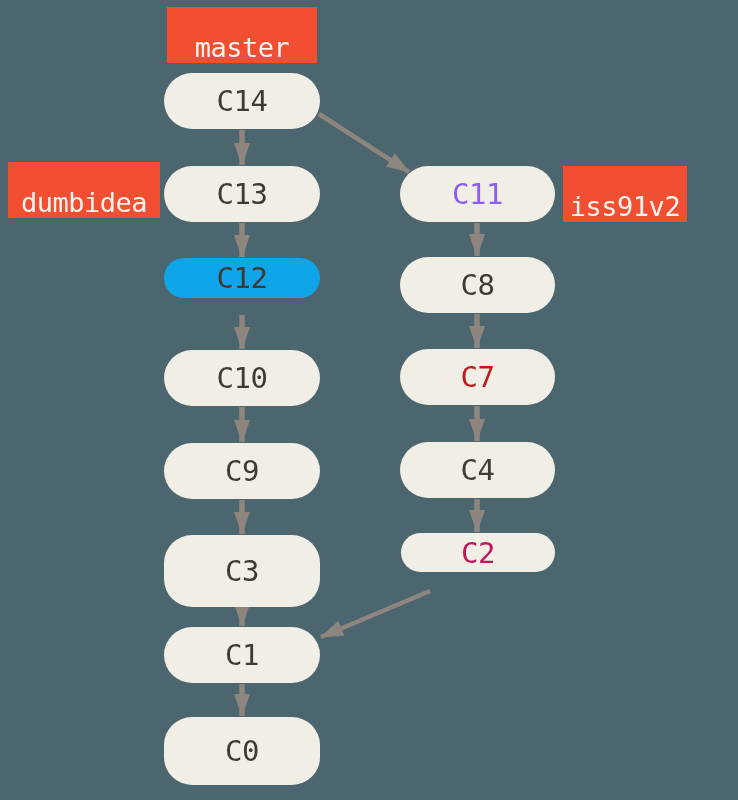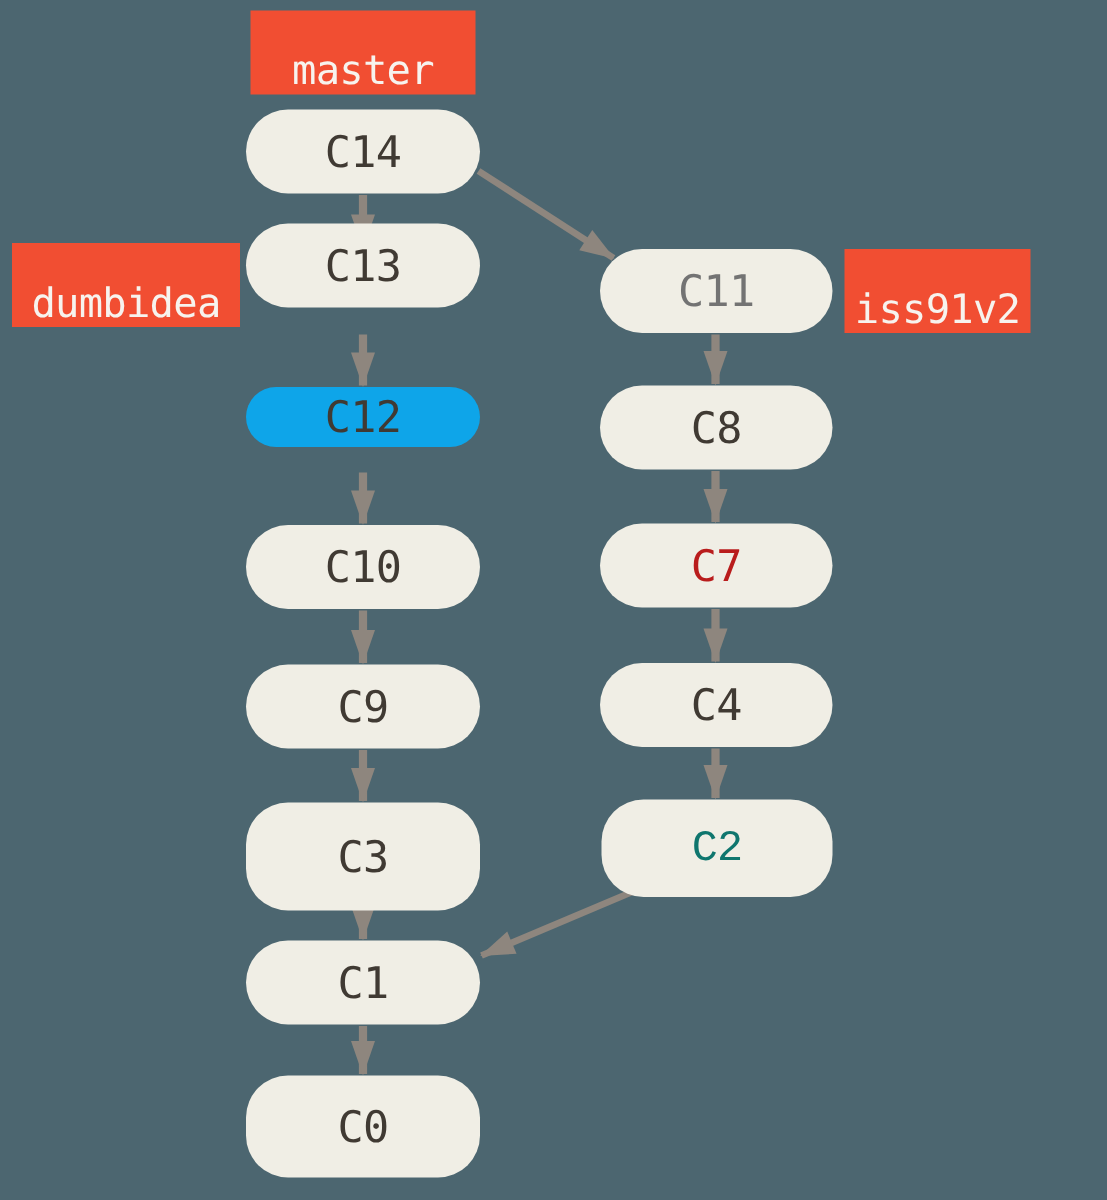--- a/index.html
+++ b/index.html
@@ -62,54 +62,54 @@
       <line x1="477" y1="223" x2="477" y2="256" stroke="#8E867E" stroke-width="5.5" marker-end="url(#arrowhead)"></line>
       <line x1="477" y1="314" x2="477" y2="348" stroke="#8E867E" stroke-width="5.5" marker-end="url(#arrowhead)"></line>
       <line x1="477" y1="406" x2="477" y2="441" stroke="#8E867E" stroke-width="5.5" marker-end="url(#arrowhead)"></line>
       <line x1="477" y1="499" x2="477" y2="532" stroke="#8E867E" stroke-width="5.5" marker-end="url(#arrowhead)"></line>
       <line x1="319" y1="114" x2="409" y2="172" stroke="#8E867E" stroke-width="4.5" marker-end="url(#arrowhead)"></line>
       <line x1="430" y1="591" x2="321" y2="637" stroke="#8E867E" stroke-width="4.5" marker-end="url(#arrowhead)"></line>
     </svg>
 <div class="commit" style="left: 164px; top: 73px; width: 156px; height: 56px; background: rgb(240, 238, 229); color: rgb(64, 58, 51);">
       <span>C14</span>
     </div>
-    <div class="commit" style="left: 164px; top: 149px; width: 156px; height: 56px; background: rgb(240, 238, 229); color: rgb(64, 58, 51);">
+    <div class="commit" style="left: 164px; top: 166px; width: 156px; height: 56px; background: rgb(240, 238, 229); color: rgb(64, 58, 51);">
       <span>C13</span>
     </div>
     <div class="commit" style="left: 164px; top: 258px; width: 156px; height: 40px; background: #0ea5e9; color: rgb(64, 58, 51);">
       <span>C12</span>
     </div>
     <div class="commit" style="left: 164px; top: 350px; width: 156px; height: 56px; background: rgb(240, 238, 229); color: rgb(64, 58, 51);">
       <span>C10</span>
     </div>
     <div class="commit" style="left: 164px; top: 443px; width: 156px; height: 56px; background: rgb(240, 238, 229); color: rgb(64, 58, 51);">
       <span>C9</span>
     </div>
     <div class="commit" style="left: 164px; top: 535px; width: 156px; height: 72px; background: rgb(240, 238, 229); color: rgb(64, 58, 51);">
       <span>C3</span>
     </div>
     <div class="commit" style="left: 164px; top: 627px; width: 156px; height: 56px; background: rgb(240, 238, 229); color: rgb(64, 58, 51);">
       <span>C1</span>
     </div>
     <div class="commit" style="left: 164px; top: 717px; width: 156px; height: 68px; background: rgb(240, 238, 229); color: rgb(64, 58, 51);">
       <span>C0</span>
     </div>
-    <div class="commit" style="left: 400px; top: 166px; width: 155px; height: 56px; background: rgb(240, 238, 229); color: #737373; text-align: center;">
+    <div class="commit" style="left: 400px; top: 166px; width: 155px; height: 56px; background: rgb(240, 238, 229); color: #8b5cf6; text-align: center;">
       <span>C11</span>
     </div>
     <div class="commit" style="left: 400px; top: 257px; width: 155px; height: 56px; background: rgb(240, 238, 229); color: rgb(64, 58, 51);">
       <span>C8</span>
     </div>
     <div class="commit" style="left: 400px; top: 349px; width: 155px; height: 56px; background: rgb(240, 238, 229); color: #b91c1c;">
       <span>C7</span>
     </div>
     <div class="commit" style="left: 400px; top: 442px; width: 155px; height: 56px; background: rgb(240, 238, 229); color: rgb(64, 58, 51);">
       <span>C4</span>
     </div>
-    <div class="commit" style="left: 401px; top: 533px; width: 154px; height: 65px; background: rgb(240, 238, 229); color: #0f766e; font-family: Liberation Mono, monospace;">
+    <div class="commit" style="left: 401px; top: 533px; width: 154px; height: 39px; background: rgb(240, 238, 229); color: #be185d;">
       <span>C2</span>
     </div>
     <div class="branch" style="left: 167px; top: 7px; width: 150px; height: 56px; background: rgb(241, 78, 50); color: rgb(247, 243, 238);">
       <span>master</span>
     </div>
     <div class="branch" style="left: 8px; top: 162px; width: 152px; height: 56px; background: rgb(241, 78, 50); color: rgb(247, 243, 238);">
       <span>dumbidea</span>
     </div>
     <div class="branch" style="left: 563px; top: 166px; width: 124px; height: 56px; background: rgb(241, 78, 50); color: rgb(247, 243, 238);">
       <span>iss91v2</span>

